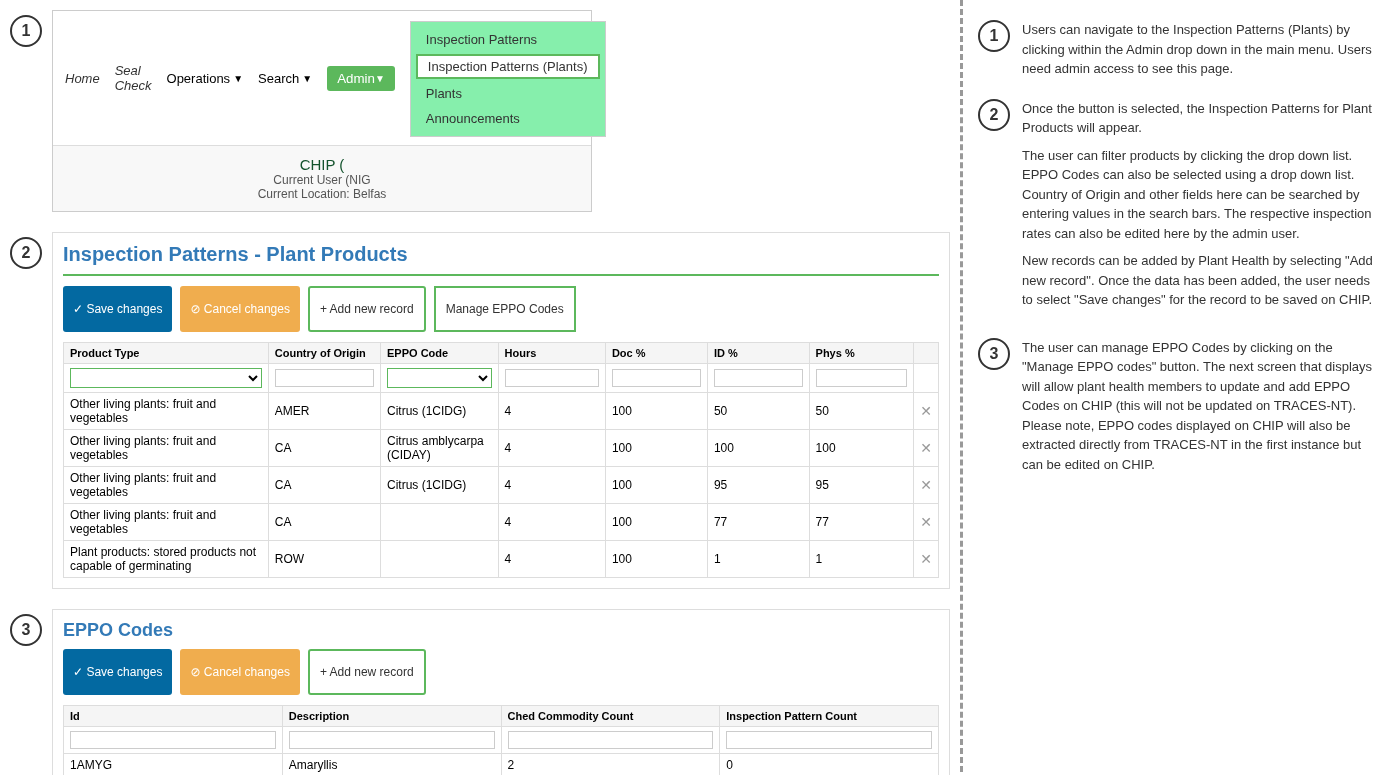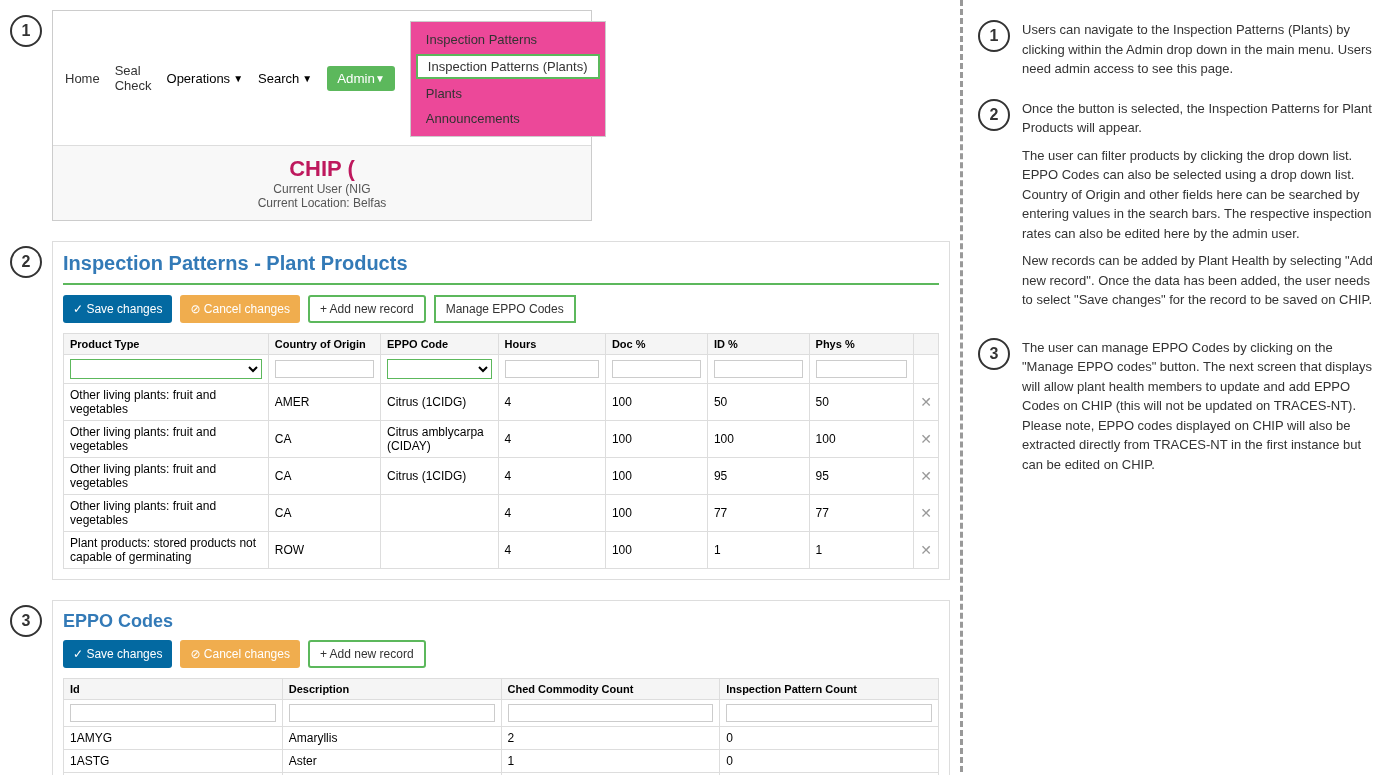--- a/index.html
+++ b/index.html
@@ -21,46 +21,46 @@
     .section1-number { flex-shrink: 0; margin-top: 5px; }
     .nav-box {
       border: 1px solid #ccc; background: #f8f8f8; padding: 0;
       flex: 1; max-width: 540px;
     }
     .nav-bar {
       display: flex; align-items: center; gap: 15px;
       background: #fff; padding: 8px 12px; border-bottom: 1px solid #ddd;
       font-size: 13px;
     }
-    .nav-link { color: #333; text-decoration: none; cursor: pointer; }
+    .nav-link { color: #333; text-decoration: none; cursor: pointer; font-style: italic; }
     .nav-dropdown { display: flex; align-items: center; gap: 3px; cursor: pointer; }
     .nav-btn-green {
       background: #5cb85c; color: #fff; border: none; padding: 5px 10px;
       border-radius: 3px; cursor: pointer; display: flex; align-items: center; gap: 0;
     }
     .caret { font-size: 10px; }
 
     .dropdown-menu {
-      background: #ec4899; border: 1px solid #ccc; padding: 5px 0;
+      background: #86efac; border: 1px solid #ccc; padding: 5px 0;
       margin-top: 2px;
     }
     .dropdown-item {
       padding: 5px 15px; cursor: pointer; white-space: nowrap;
       color: #333;
     }
     .dropdown-item.highlighted {
       background: #fff; border: 2px solid #5cb85c; color: #333;
       margin: 2px 5px; padding: 3px 10px;
     }
 
     .chip-header {
       text-align: center; padding: 10px 20px;
       background: #f8f8f8;
     }
-    .chip-title { font-size: 22px; font-weight: bold; color: #be185d; }
+    .chip-title { font-size: 15px; font-weight: normal; color: #14532d; }
     .chip-sub { font-size: 12px; color: #555; }
 
     
     .section2 { display: flex; gap: 10px; margin-bottom: 20px; }
     .section2-number { flex-shrink: 0; margin-top: 5px; }
     .inspection-panel { flex: 1; border: 1px solid #ddd; padding: 10px; }
     .inspection-title {
       font-size: 20px; font-weight: bold; color: #337ab7;
       border-bottom: 2px solid #5cb85c; padding-bottom: 8px; margin-bottom: 10px;
     }
@@ -68,21 +68,21 @@
     .btn-row { display: flex; gap: 8px; margin-bottom: 10px; }
     .btn-save {
       background: #0369a1; color: #fff; border: none; padding: 5px 10px;
       border-radius: 3px; cursor: pointer; font-size: 12px;
     }
     .btn-cancel {
       background: #f0ad4e; color: #fff; border: none; padding: 5px 10px;
       border-radius: 3px; cursor: pointer; font-size: 12px;
     }
     .btn-add {
-      background: #fff; color: #333; border: 2px solid #5cb85c; padding: 5px 10px;
+      background: #fff; color: #333; border: 2px solid #5cb85c; padding: 14px 10px;
       border-radius: 3px; cursor: pointer; font-size: 12px;
     }
     .btn-manage {
       background: #fff; color: #333; border: 2px solid #5cb85c; padding: 5px 10px;
       border-radius: 0; cursor: pointer; font-size: 12px;
     }
 
     .data-table { width: 100%; border-collapse: collapse; font-size: 12px; }
     .data-table th {
       text-align: left; padding: 4px 6px; background: #f5f5f5;

